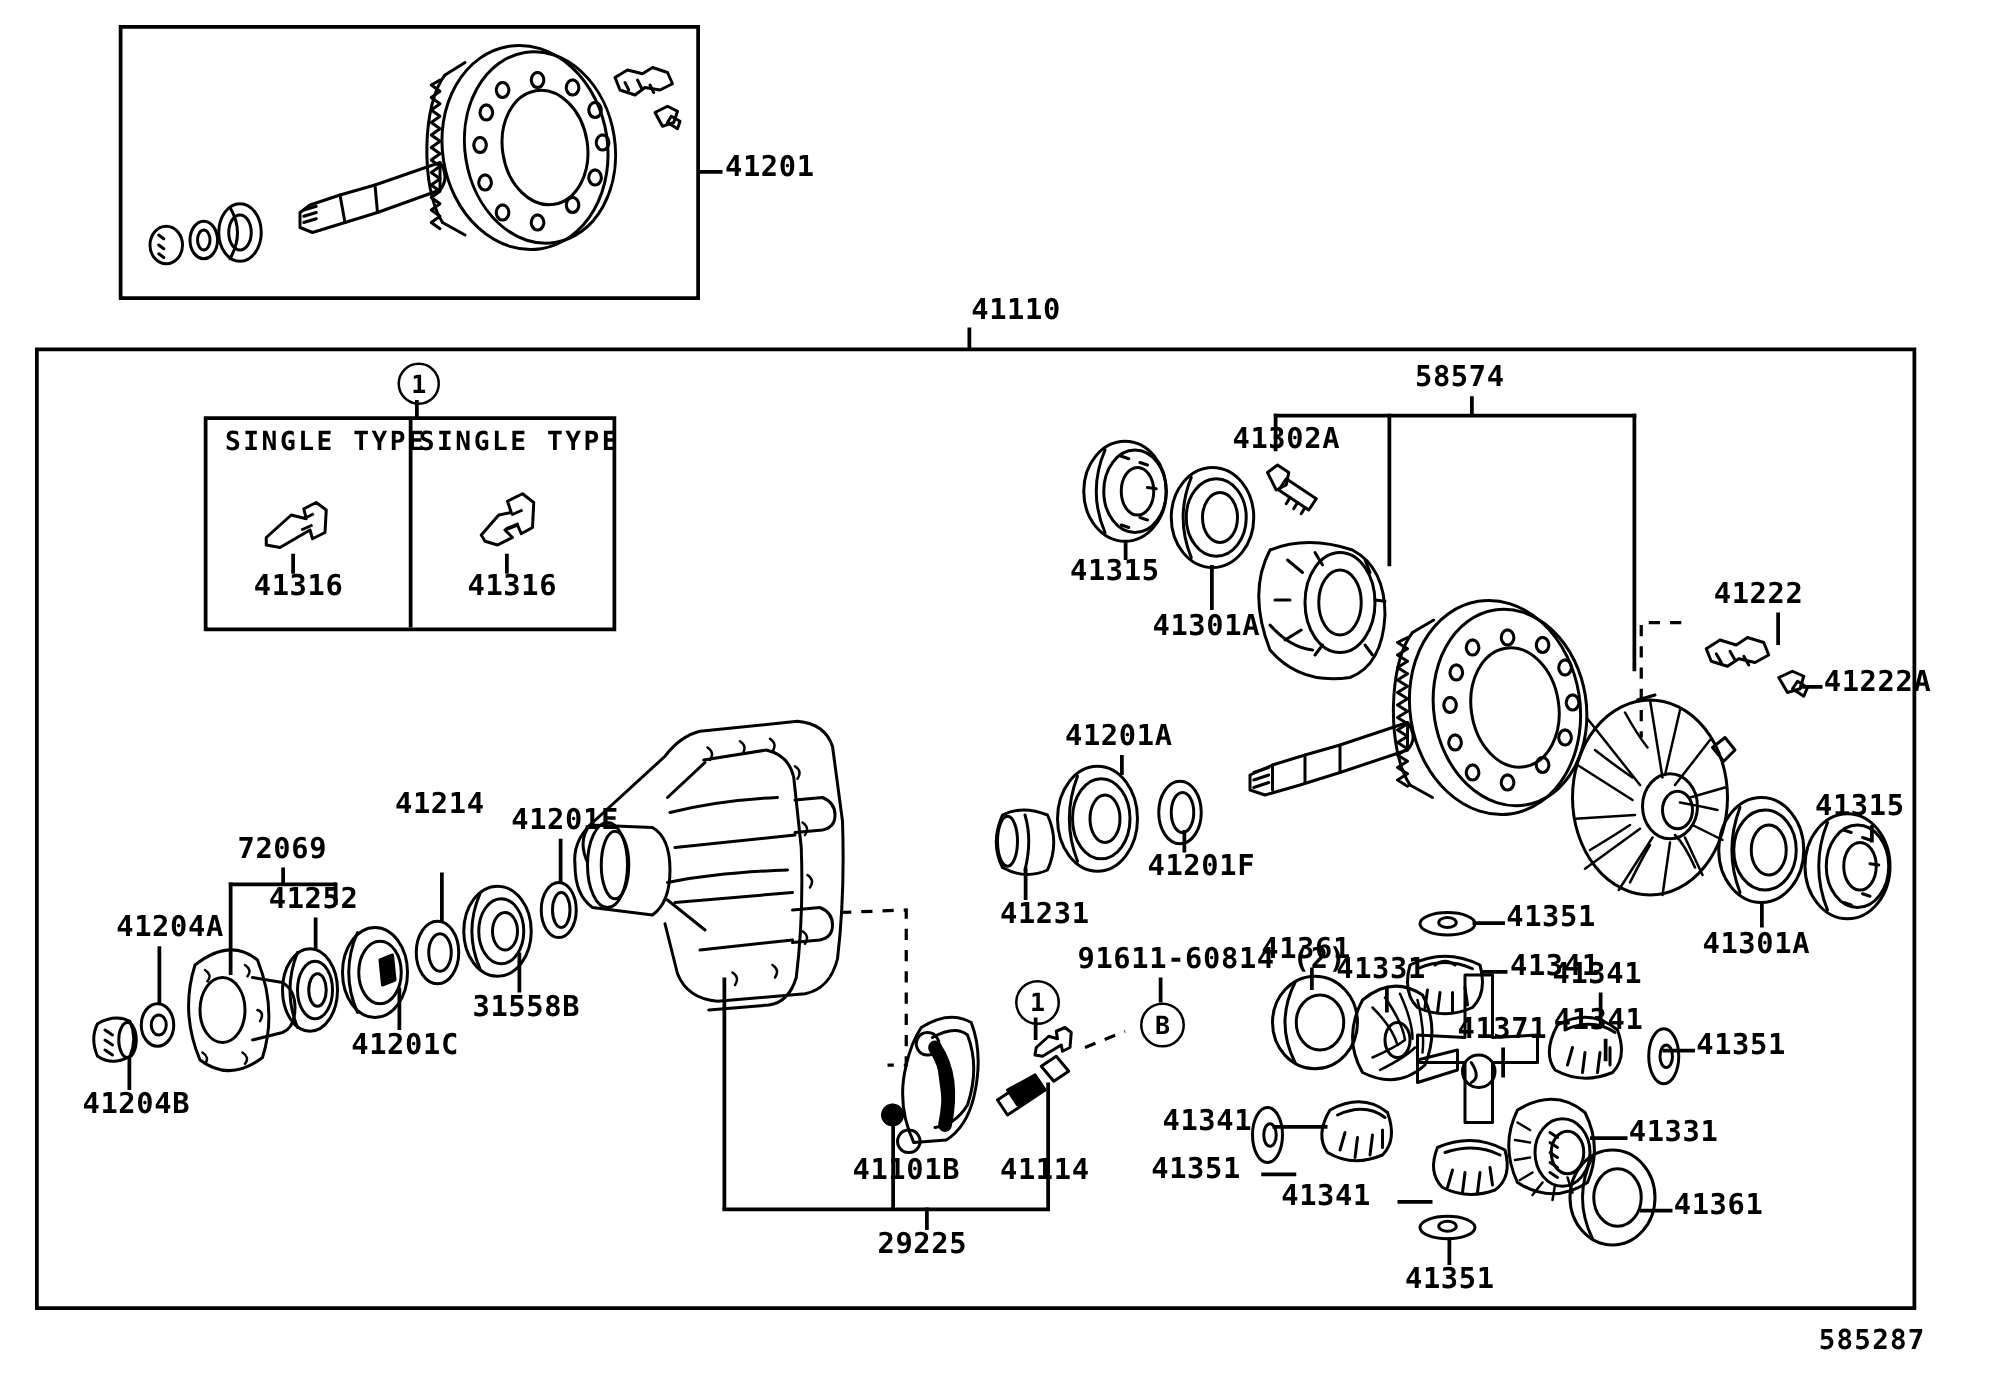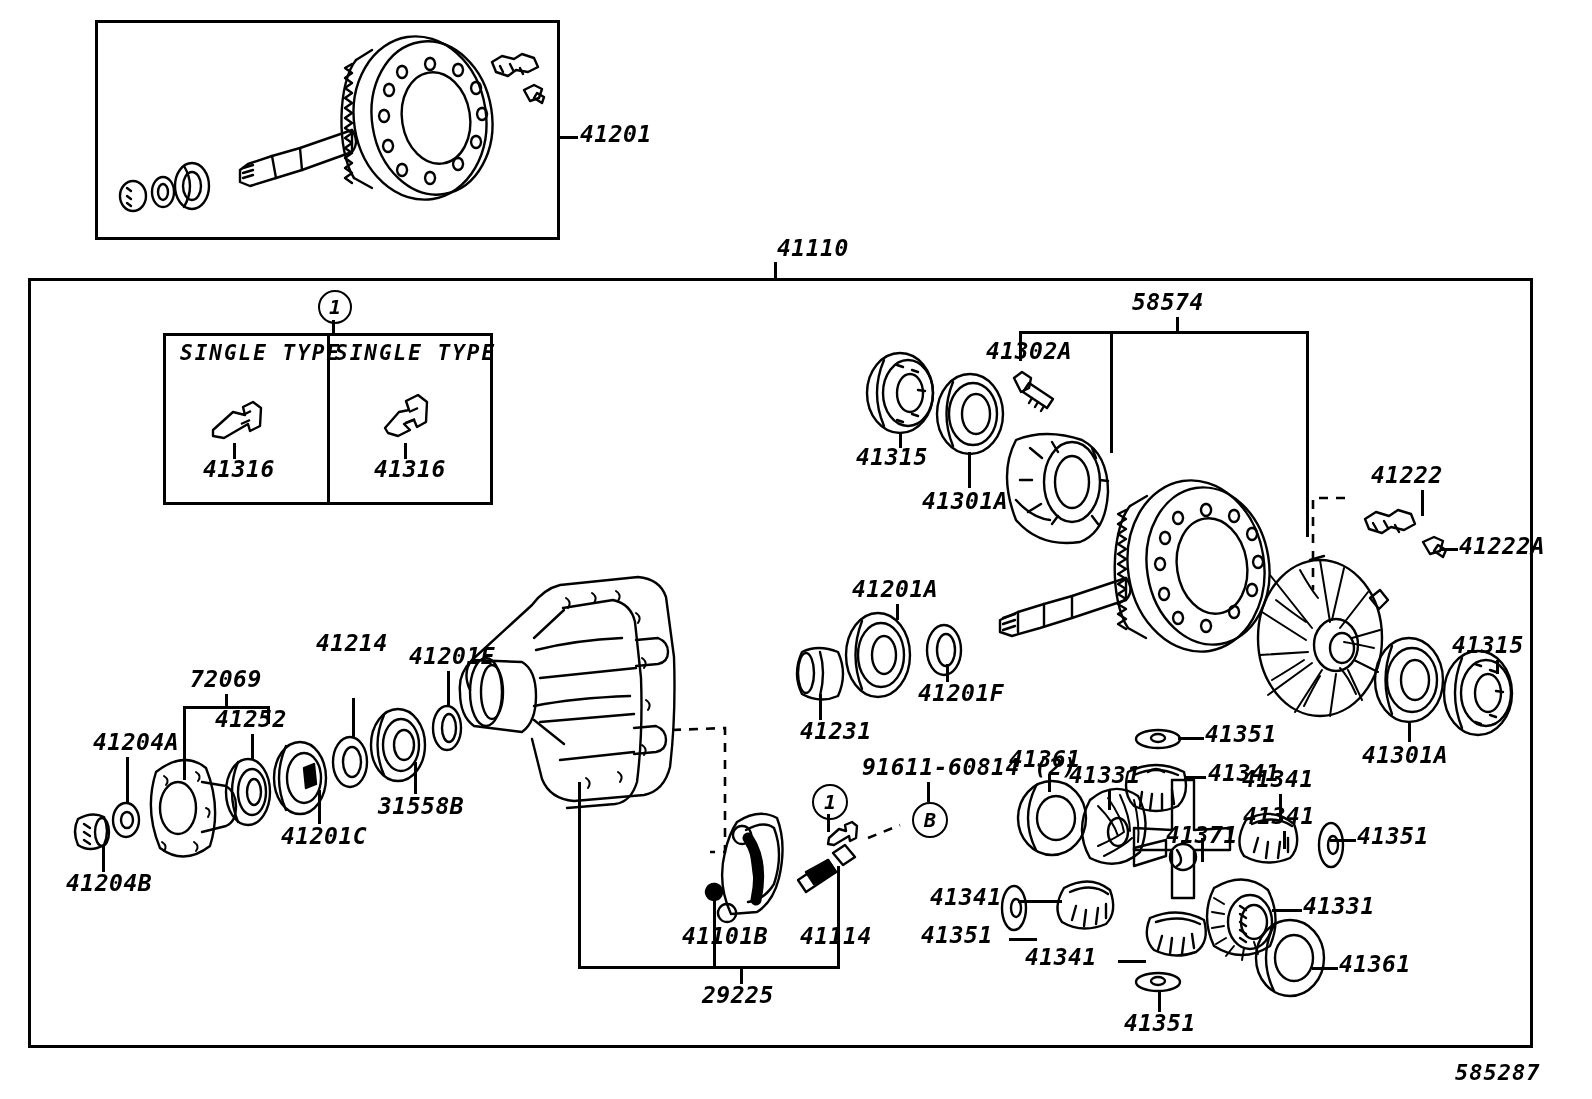--- a/index.html
+++ b/index.html
@@ -1,18 +1,18 @@
 <!DOCTYPE html>
 <html><head>
 <meta charset="utf-8">
 <style>
   html,body{margin:0;padding:0;background:#ffffff;}
   body{width:1592px;height:1099px;position:relative;overflow:hidden;
        font-family:"DejaVu Sans Mono","Liberation Mono",monospace;color:#000;}
-  #stage{position:absolute;left:0;top:0;width:1592px;height:829px;font-style:italic;}
+  #stage{position:absolute;left:0;top:0;width:1592px;height:829px;}
   .lbl{position:absolute;font-weight:bold;font-size:23px;letter-spacing:0.5px;
        white-space:nowrap;line-height:1;font-family:"DejaVu Sans Mono","Liberation Mono",monospace;}
   .box{position:absolute;border:3px solid #000;box-sizing:border-box;}
   .tbl{position:absolute;border:3px solid #000;box-sizing:border-box;}
   .tbl .vdiv{position:absolute;top:0;bottom:0;width:3px;background:#000;}
   .tblhdr{position:absolute;font-weight:bold;font-size:21px;letter-spacing:2px;
           font-family:"DejaVu Sans Mono","Liberation Mono",monospace;}
   .ln{position:absolute;background:#000;}
   .lnh{height:2px;}
   .lnv{width:2px;}
@@ -427,21 +427,21 @@
 
   <div class="lbl" style="left:1208px;top:762px;">41341</div>
   <div class="ln lnh" style="left:1184px;top:776px;width:22px;height:3px;"></div>
 
   <div class="lbl" style="left:1009px;top:748px;">41361</div>
   <div class="ln lnv" style="left:1048px;top:774px;height:18px;width:3px;"></div>
 
   <div class="lbl" style="left:1069px;top:764px;">41331</div>
   <div class="ln lnv" style="left:1108px;top:790px;height:20px;width:3px;"></div>
 
-  <div class="lbl" style="left:1166px;top:812px;margin-top:12px;">41371</div>
+  <div class="lbl" style="left:1166px;top:812px;">41371</div>
   <div class="ln lnv" style="left:1201px;top:838px;height:24px;width:3px;"></div>
 
   <div class="lbl" style="left:1242px;top:768px;">41341</div>
   <div class="ln lnv" style="left:1279px;top:794px;height:26px;width:3px;"></div>
 
   <div class="lbl" style="left:1243px;top:805px;">41341</div>
   <div class="ln lnv" style="left:1283px;top:831px;height:18px;width:3px;"></div>
 
   <div class="lbl" style="left:1357px;top:825px;">41351</div>
   <div class="ln lnh" style="left:1330px;top:839px;width:26px;height:3px;"></div>

